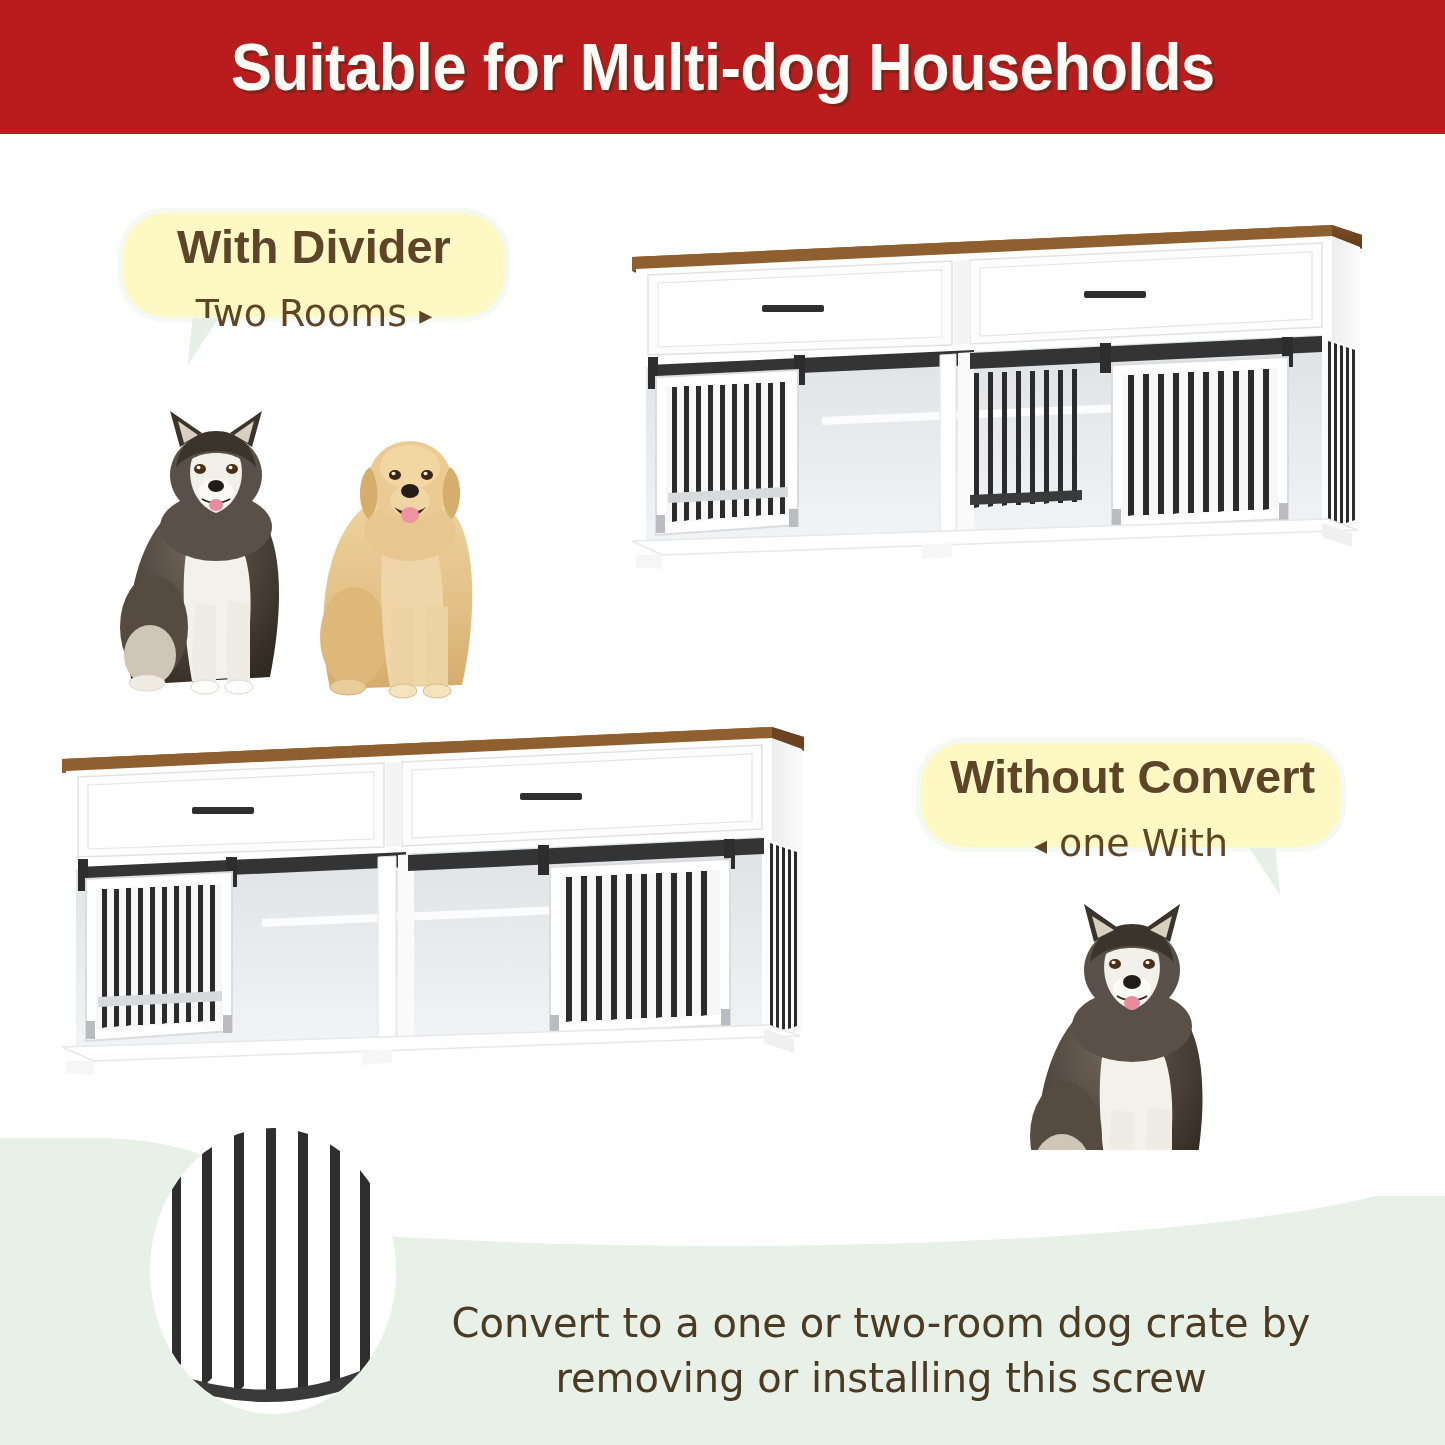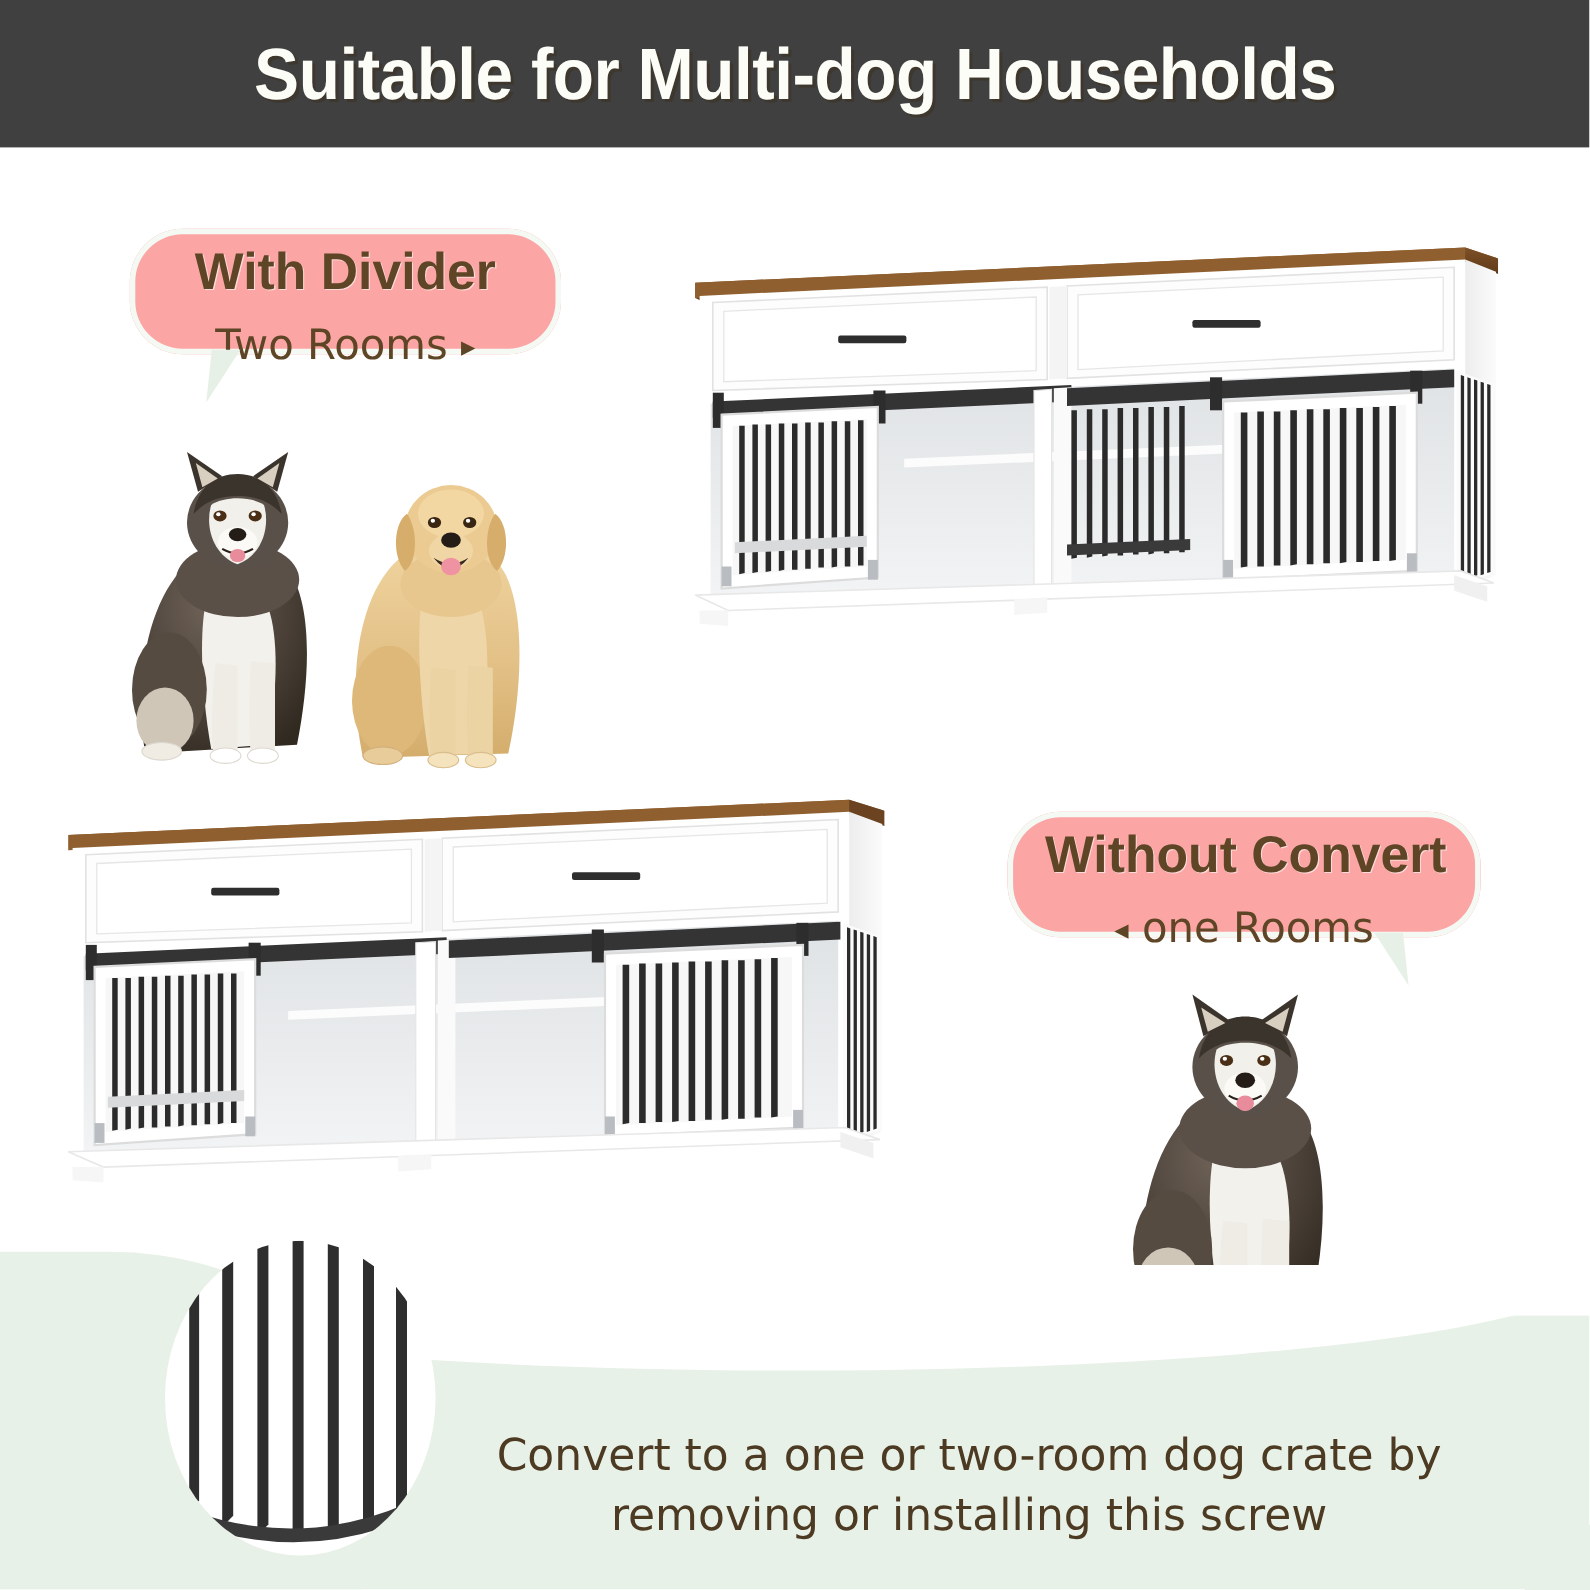--- a/index.html
+++ b/index.html
@@ -7,38 +7,38 @@
     width:1445px;height:1445px;
     background:#ffffff;
     font-family:"DejaVu Sans", sans-serif;
     overflow:hidden;
     position:relative;
   }
 
   
   .header-banner{
     position:absolute;left:0;top:0;width:1445px;height:134px;
-    background:#404040;
+    background:#b91c1c;
     display:flex;align-items:center;justify-content:center;
   }
   .header-title{
     color:#fdfdf8;
     font-family:"Liberation Sans", sans-serif;
     font-size:66px;
     font-weight:bold;
     letter-spacing:-0.5px;
     transform:scaleX(0.93);
     text-shadow:3px 3px 0 rgba(60,44,24,0.45);
     white-space:nowrap;
   }
 
   
   .bubble{
     position:absolute;
-    background:#fca5a5;
+    background:#fef9c3;
     border-radius:48px;
     box-shadow:inset 0 0 0 5px #f4f9f3;
     text-align:center;
     padding:14px 34px 18px 34px;
     box-sizing:border-box;
   }
   .bubble .line1{
     font-family:"Liberation Sans", sans-serif;
     font-weight:bold;
     color:#5e4526;
@@ -520,21 +520,21 @@
     <span>Two Rooms</span>
     <span class="arrow-glyph">▸</span>
   </div>
 </div>
 
 <div class="bubble" id="bubble-without">
   <div class="tail"></div>
   <div class="line1">Without Convert</div>
   <div class="line2">
     <span class="arrow-glyph">◂</span>
-    <span>one Rooms</span>
+    <span>one With</span>
   </div>
 </div>
 
 <div class="green-band">
   <div class="curve"></div>
 </div>
 <div class="green-left-patch"></div>
 
 <div class="detail-circle">
   <svg width="246" height="286" viewBox="0 0 246 286">

